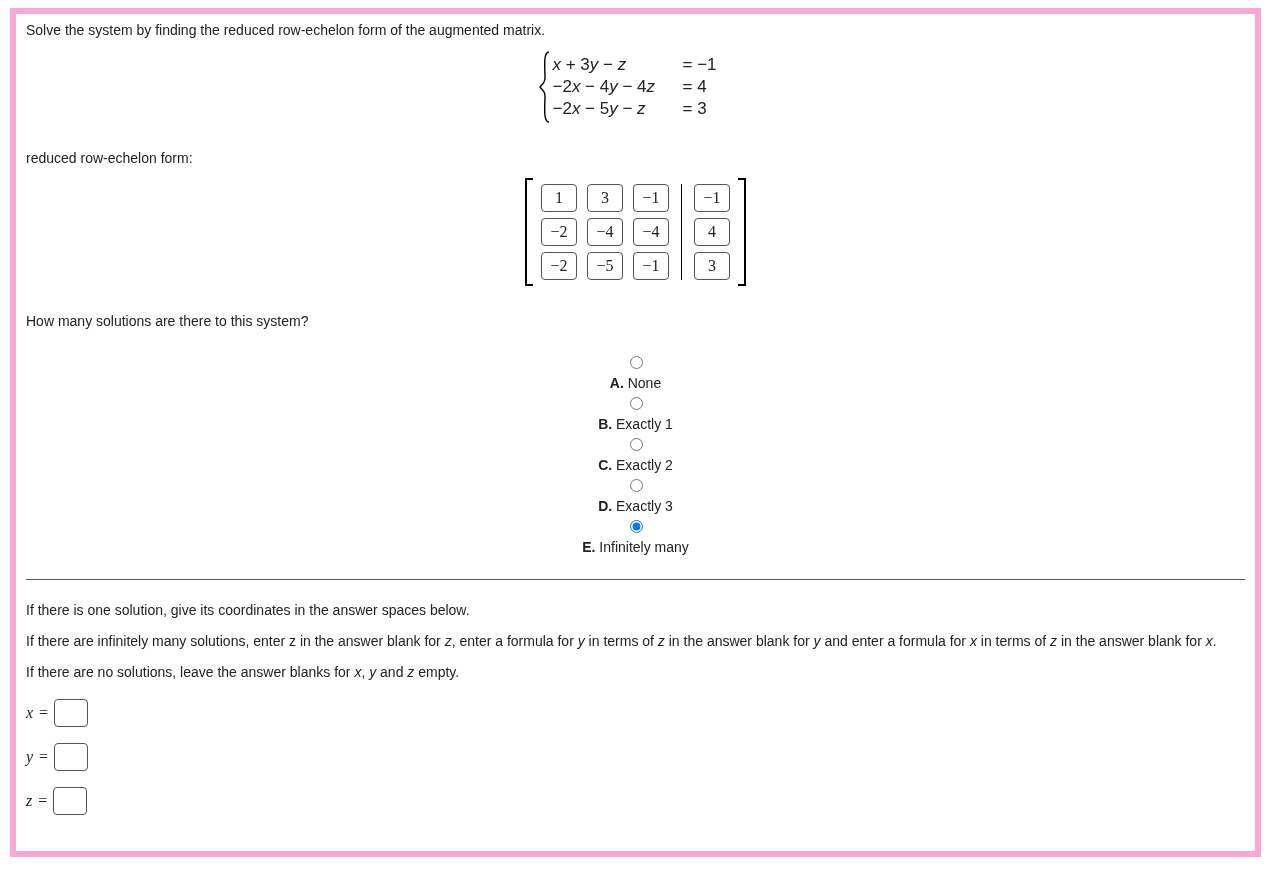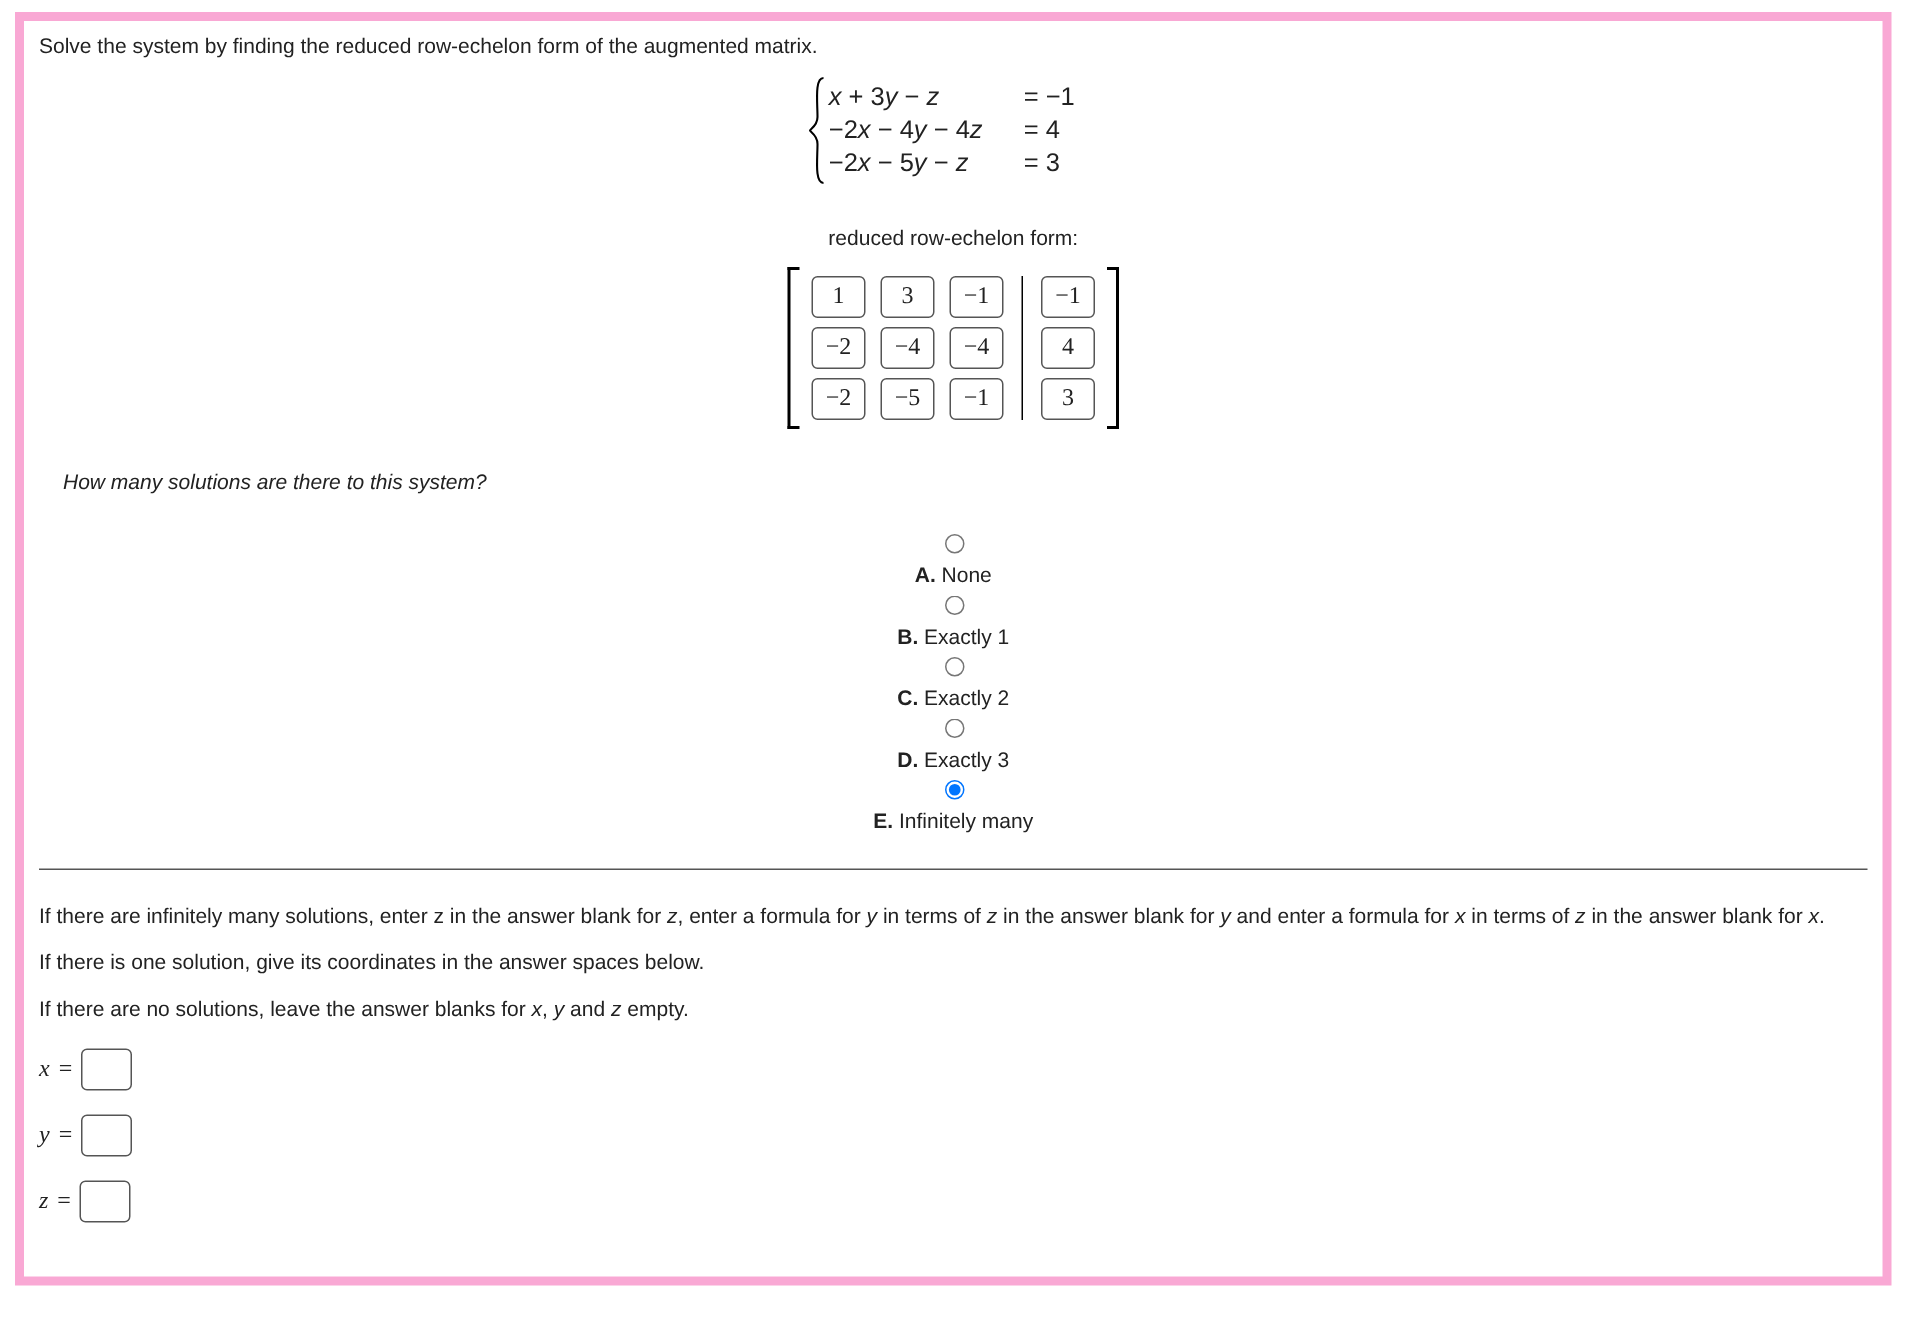--- a/index.html
+++ b/index.html
@@ -33,21 +33,21 @@
     left: 0;
     top: -4px;
     height: 74px;
     width: 12px;
   }
   .eq-row { display: flex; align-items: center; height: 22px; }
   .eq-lhs { width: 130px; text-align: left; white-space: nowrap; }
   .eq-rhs { width: 50px; text-align: left; white-space: nowrap; }
   .mi { font-style: italic; }
 
-  .section-label { margin: 24px 0 12px 0; text-align: center; }
+  .section-label { margin: 24px 0 12px 0; }
 
   .matrix-wrap {
     text-align: center;
     margin: 10px 0 24px 0;
   }
   .matrix {
     display: inline-flex;
     align-items: stretch;
     font-family: "Times New Roman", serif;
     font-size: 16px;
@@ -70,21 +70,21 @@
     line-height: 26px;
     text-align: center;
     padding: 0 6px;
     background: #fff;
   }
   .aug-sep {
     border-left: 1px solid #000;
     margin: 6px 12px;
   }
 
-  .question-text { margin: 18px 0 24px 16px; font-style: italic; }
+  .question-text { margin: 18px 0 24px 0; }
 
   .options { margin-bottom: 24px; }
   .option-row {
     display: flex;
     align-items: center;
     gap: 6px;
     margin: 3px 0;
     cursor: pointer;
     flex-direction: column;
   }
@@ -206,22 +206,22 @@
       </label>
       <label class="option-row">
         <input type="radio" name="sol" checked="" style="">
         <span class="option-label"><b>E.</b> Infinitely many</span>
       </label>
     </div>
 
   <hr class="sep">
 
   <div class="instructions">
+    <p>If there is one solution, give its coordinates in the answer spaces below.</p>
     <p>If there are infinitely many solutions, enter z in the answer blank for <span class="mi">z</span>, enter a formula for <span class="mi">y</span> in terms of <span class="mi">z</span> in the answer blank for <span class="mi">y</span> and enter a formula for <span class="mi">x</span> in terms of <span class="mi">z</span> in the answer blank for <span class="mi">x</span>.</p>
-    <p>If there is one solution, give its coordinates in the answer spaces below.</p>
     <p>If there are no solutions, leave the answer blanks for <span class="mi">x</span>, <span class="mi">y</span> and <span class="mi">z</span> empty.</p>
   </div>
 
   <div class="ans-row">
     <span class="var">x</span>
       <span>=</span>
     <input class="ans-input" value="" style="">
   </div>
   <div class="ans-row">
     <span class="var">y</span>

